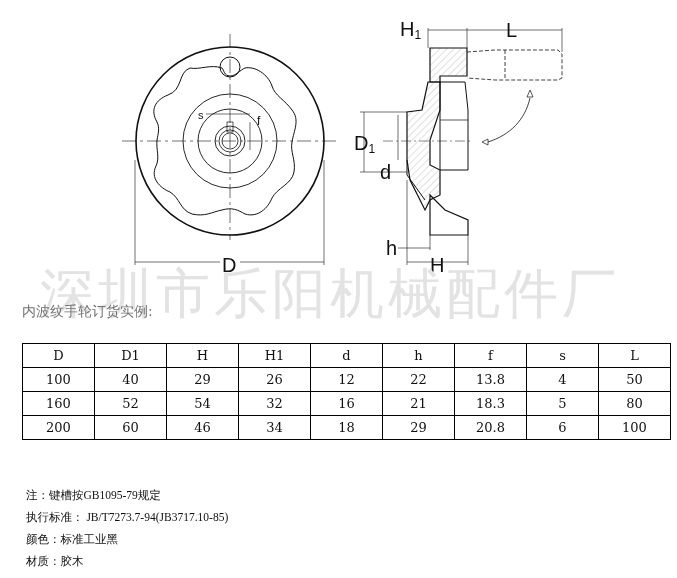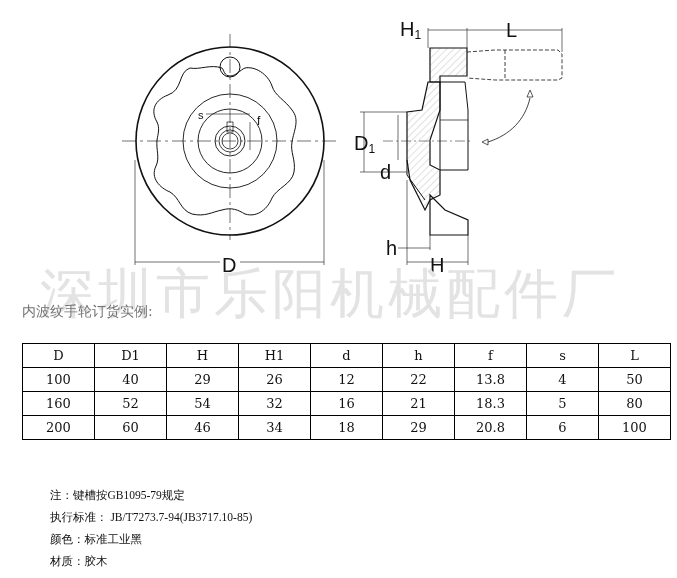--- a/index.html
+++ b/index.html
@@ -3,21 +3,21 @@
 <meta charset="utf-8">
 <style>
   html, body { margin:0; padding:0; background:#ffffff; }
   body { width:677px; height:578px; position:relative; overflow:hidden; font-family:"DejaVu Sans", sans-serif; color:#111; }
   .drawing { position:absolute; left:0; top:0; width:677px; height:290px; }
   .watermark { position:absolute; left:40px; top:258px; width:600px; font-size:54px; letter-spacing:4px; color:#e3e3e3; font-family:"DejaVu Sans", sans-serif; white-space:nowrap; pointer-events:none; }
   .example-title { position:absolute; left:22px; top:303px; font-size:14px; color:#737373; }
   table.spec { position:absolute; left:22px; top:343px; border-collapse:collapse; font-family:"DejaVu Serif", serif; font-size:13px; }
   table.spec td, table.spec th { border:1px solid #000; width:71px; height:23px; padding:0; text-align:center; font-weight:normal; }
   .notes { position:absolute; left:26px; top:484px; font-size:11.5px; line-height:22px; }
-  .notes .row { height:22px; white-space:nowrap;margin-left:24px; }
+  .notes .row { height:22px; white-space:nowrap; }
   .notes .val { font-family:"Liberation Serif", serif; }
   .dimlabel { font-family:"Liberation Sans", sans-serif; }
 </style>
 </head>
 <body>
 
 <svg class="drawing" viewBox="0 0 677 290" width="677" height="290">
   <defs>
     <pattern id="hatch" width="5" height="5" patternUnits="userSpaceOnUse" patternTransform="rotate(45)">
       <line x1="0" y1="0" x2="0" y2="5" stroke="#999" stroke-width="0.6"></line>

